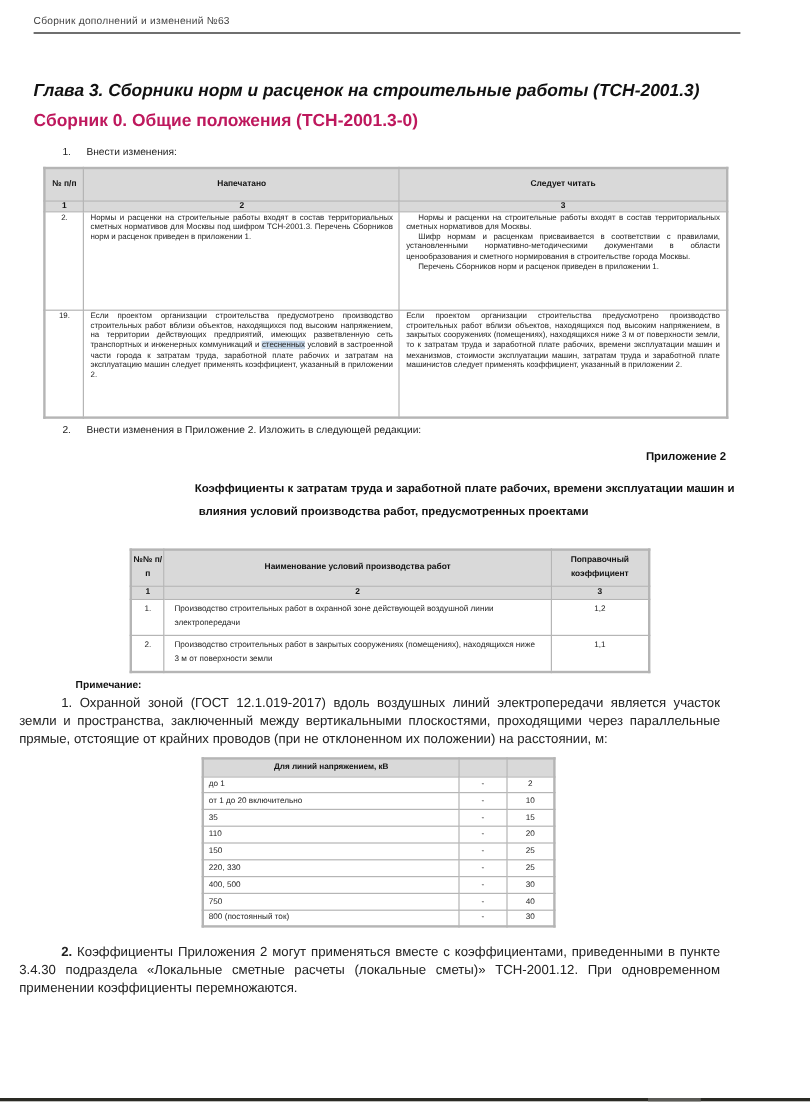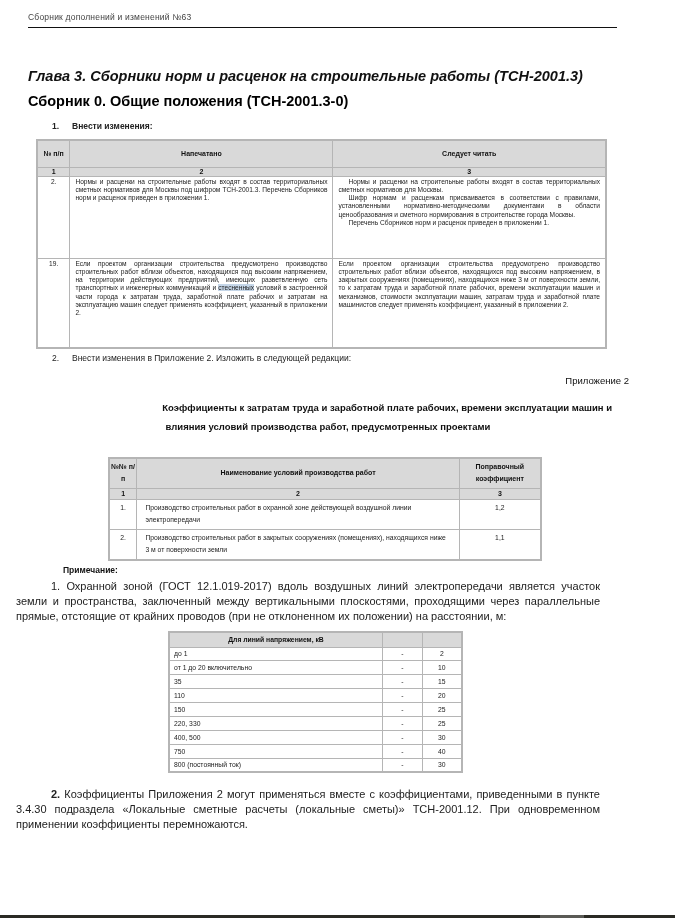--- a/index.html
+++ b/index.html
@@ -11,21 +11,21 @@
     font-size: 8.5px; color: #444; letter-spacing: 0.2px;
     padding-bottom: 5px; border-bottom: 1.5px solid #111;
   }
 
   .chapter-title {
     position: absolute; left: 28px; top: 68px;
     font-size: 14.5px; font-weight: bold; color: #111; font-style: italic;
   }
   .collection-title {
     position: absolute; left: 28px; top: 93px;
-    font-size: 14.5px; font-weight: bold; color: #000000;
+    font-size: 14.5px; font-weight: bold; color: #be185d;
   }
 
   .list-item {
     position: absolute; font-size: 8.5px; color: #222;
   }
   .list-item .num { display: inline-block; width: 20px; }
 
   table { border-collapse: collapse; position: absolute; }
   td, th { border: 1px solid #b5b5b5; }
 
@@ -36,22 +36,22 @@
   .t1 .h2 th { height: 9px; font-size: 7px; }
   .t1 td { font-size: 6.6px; line-height: 8.3px; vertical-align: top; padding: 1px 5px; color: #222; text-align: justify; }
   .t1 td.n { text-align: center; padding: 1px 2px; }
   .t1 .c1 { width: 33px; }
   .t1 .c2 { width: 264px; }
   .t1 .c3 { width: 274px; }
   .indent { text-indent: 10px; }
   .hl { background: #c5d6e8; }
 
   .appendix-label {
-    position: absolute; right: 46px; top: 375px;
-    font-size: 9.5px; font-weight: normal; color: #111;
+    position: absolute; right: 70px; top: 375px;
+    font-size: 9.5px; font-weight: bold; color: #111;
   }
   .appendix-title {
     position: absolute; left: 44px; top: 398px; width: 568px;
     font-size: 9.5px; font-weight: bold; text-align: center; line-height: 19px; color: #111;
   }
   .appendix-title .first { text-indent: 44px; display: block; text-align: right; }
 
   
   .t2 { left: 108px; top: 457px; width: 434px; border: 2px solid #b5b5b5; }
   .t2 th { background: #d9d9d9; font-size: 7px; font-weight: bold; text-align: center; line-height: 12px; }
@@ -89,21 +89,21 @@
   .bottom-bar .seg { position: absolute; top: 0; left: 540px; width: 44px; height: 3px; background: #5a5a55; }
 </style>
 </head>
 <body>
 
 <div class="running-header">Сборник дополнений и изменений №63</div>
 
 <div class="chapter-title">Глава 3. Сборники норм и расценок на строительные работы (ТСН-2001.3)</div>
 <div class="collection-title">Сборник 0. Общие положения (ТСН-2001.3-0)</div>
 
-<div class="list-item" style="left:52px; top:121px;font-weight:bold;">
+<div class="list-item" style="left:52px; top:121px;">
   <span class="num">1.</span><span>Внести изменения:</span>
 </div>
 
 <table class="t1">
   <tbody>
       <tr class="h1">
     <th class="c1" rowspan="1"><span>№ п/п</span></th>
     <th class="c2">Напечатано</th>
     <th class="c3">Следует читать</th>
   </tr>

